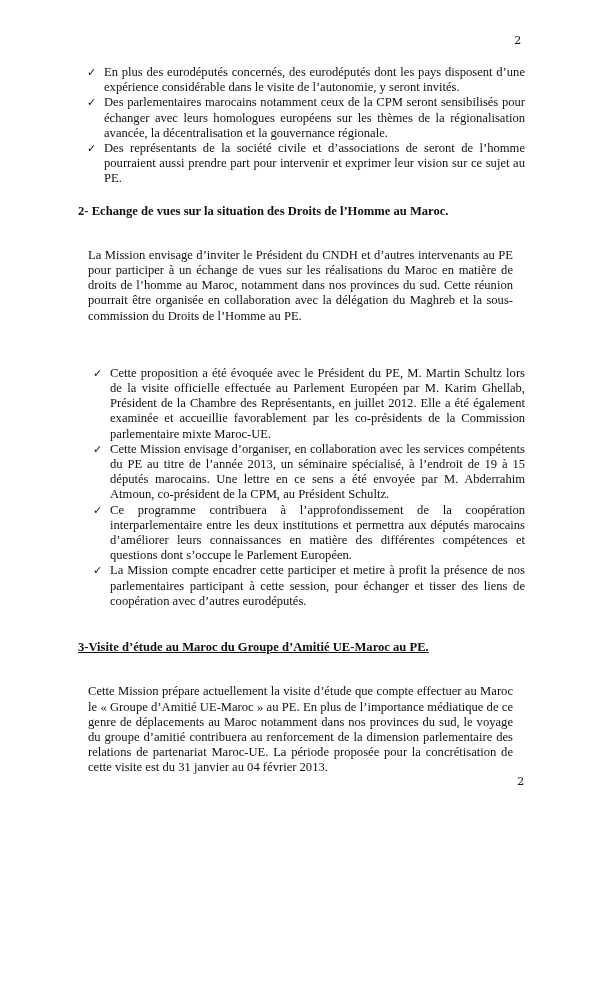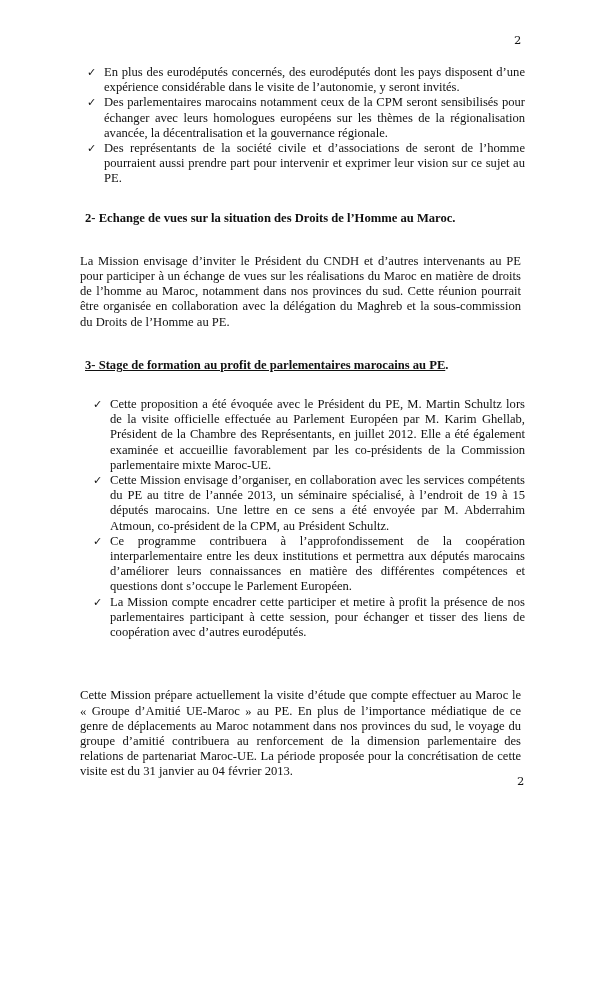--- a/index.html
+++ b/index.html
@@ -11,23 +11,23 @@
   .pnum.bottom { left: 517px; top: 774px; }
   .content { position: absolute; left: 76px; top: 65px; width: 449px;
              font-family: "Liberation Serif", "DejaVu Serif", serif;
              font-size: 12.6px; line-height: 15.2px; }
   ul.checks { list-style: none; margin: 0; padding: 0; }
   ul.checks li { position: relative; padding-left: 28px; text-align: justify; }
   ul.checks.l1 { margin-left: 0; }
   ul.checks.l2 { margin-left: 6px; }
   ul.checks li .chk { position: absolute; left: 11px; top: 0; font-size: 11px;
                       font-family: "DejaVu Sans", sans-serif; }
-  h2 { font-size: 12.6px; font-weight: bold; margin: 9px; line-height: 15.2px; }
+  h2 { font-size: 12.6px; font-weight: bold; margin: 2px; line-height: 15.2px; }
   h2.u { text-decoration: underline; }
-  p { margin: 4px; text-align: justify; }
+  p { margin: 12px; text-align: justify; }
   .sp1 { height: 15px; }
   .sp3 { height: 29px; }
 </style>
 </head>
 <body>
 
 <div class="page">
   <div class="pnum top">2</div>
 
   <div class="content">
@@ -36,28 +36,28 @@
       <li><span class="chk">✓</span><span>Des parlementaires marocains notamment ceux de la CPM seront sensibilisés pour échanger avec leurs homologues européens sur les thèmes de la régionalisation avancée, la décentralisation et la gouvernance régionale.</span></li>
       <li><span class="chk">✓</span><span>Des représentants de la société civile et d’associations de seront de l’homme pourraient aussi prendre part pour intervenir et exprimer leur vision sur ce sujet au PE.</span></li>
     </ul>
 
     <div class="sp1"></div>
     <h2>2- Echange de vues sur la situation des Droits de l’Homme au Maroc.</h2>
     <div class="sp1"></div>
     <p>La Mission envisage d’inviter le Président du CNDH et d’autres intervenants au PE pour participer à un échange de vues sur les réalisations du Maroc en matière de droits de l’homme au Maroc, notamment dans nos provinces du sud. Cette réunion pourrait être organisée en collaboration avec la délégation du Maghreb et la sous-commission du Droits de l’Homme au PE.</p>
 
     <div class="sp1"></div>
-    <h2><span class="u" style="text-decoration:underline">3- Stage de formation au profit de parlementaires marocains au PE</span><span>.</span></h2>
     <div class="sp1"></div>
     <ul class="checks l2">
       <li><span class="chk">✓</span><span>Cette proposition a été évoquée avec le Président du PE, M. Martin Schultz lors de la visite officielle effectuée au Parlement Européen par M. Karim Ghellab, Président de la Chambre des Représentants, en juillet 2012. Elle a été également examinée et accueillie favorablement par les co-présidents de la Commission parlementaire mixte Maroc-UE.</span></li>
       <li><span class="chk">✓</span><span>Cette Mission envisage d’organiser, en collaboration avec les services compétents du PE au titre de l’année 2013, un séminaire spécialisé, à l’endroit de 19 à 15 députés marocains. Une lettre en ce sens a été envoyée par M. Abderrahim Atmoun, co-président de la CPM, au Président Schultz.</span></li>
       <li><span class="chk">✓</span><span>Ce programme contribuera à l’approfondissement de la coopération interparlementaire entre les deux institutions et permettra aux députés marocains d’améliorer leurs connaissances en matière des différentes compétences et questions dont s’occupe le Parlement Européen.</span></li>
       <li><span class="chk">✓</span><span>La Mission compte encadrer cette participer et metire à profit la présence de nos parlementaires participant à cette session, pour échanger et tisser des liens de coopération avec d’autres eurodéputés.</span></li>
     </ul>
 
     <div class="sp3"></div>
+    <h2 class="u">3-Visite d’étude au Maroc du Groupe d’Amitié UE-Maroc au PE.</h2>
     <div class="sp1"></div>
     <p>Cette Mission prépare actuellement la visite d’étude que compte effectuer au Maroc le « Groupe d’Amitié UE-Maroc » au PE. En plus de l’importance médiatique de ce genre de déplacements au Maroc notamment dans nos provinces du sud, le voyage du groupe d’amitié contribuera au renforcement de la dimension parlementaire des relations de partenariat Maroc-UE. La période proposée pour la concrétisation de cette visite est du 31 janvier au 04 février 2013.</p>
   </div>
 
   <div class="pnum bottom">2</div>
 </div>
 
 </body></html>

